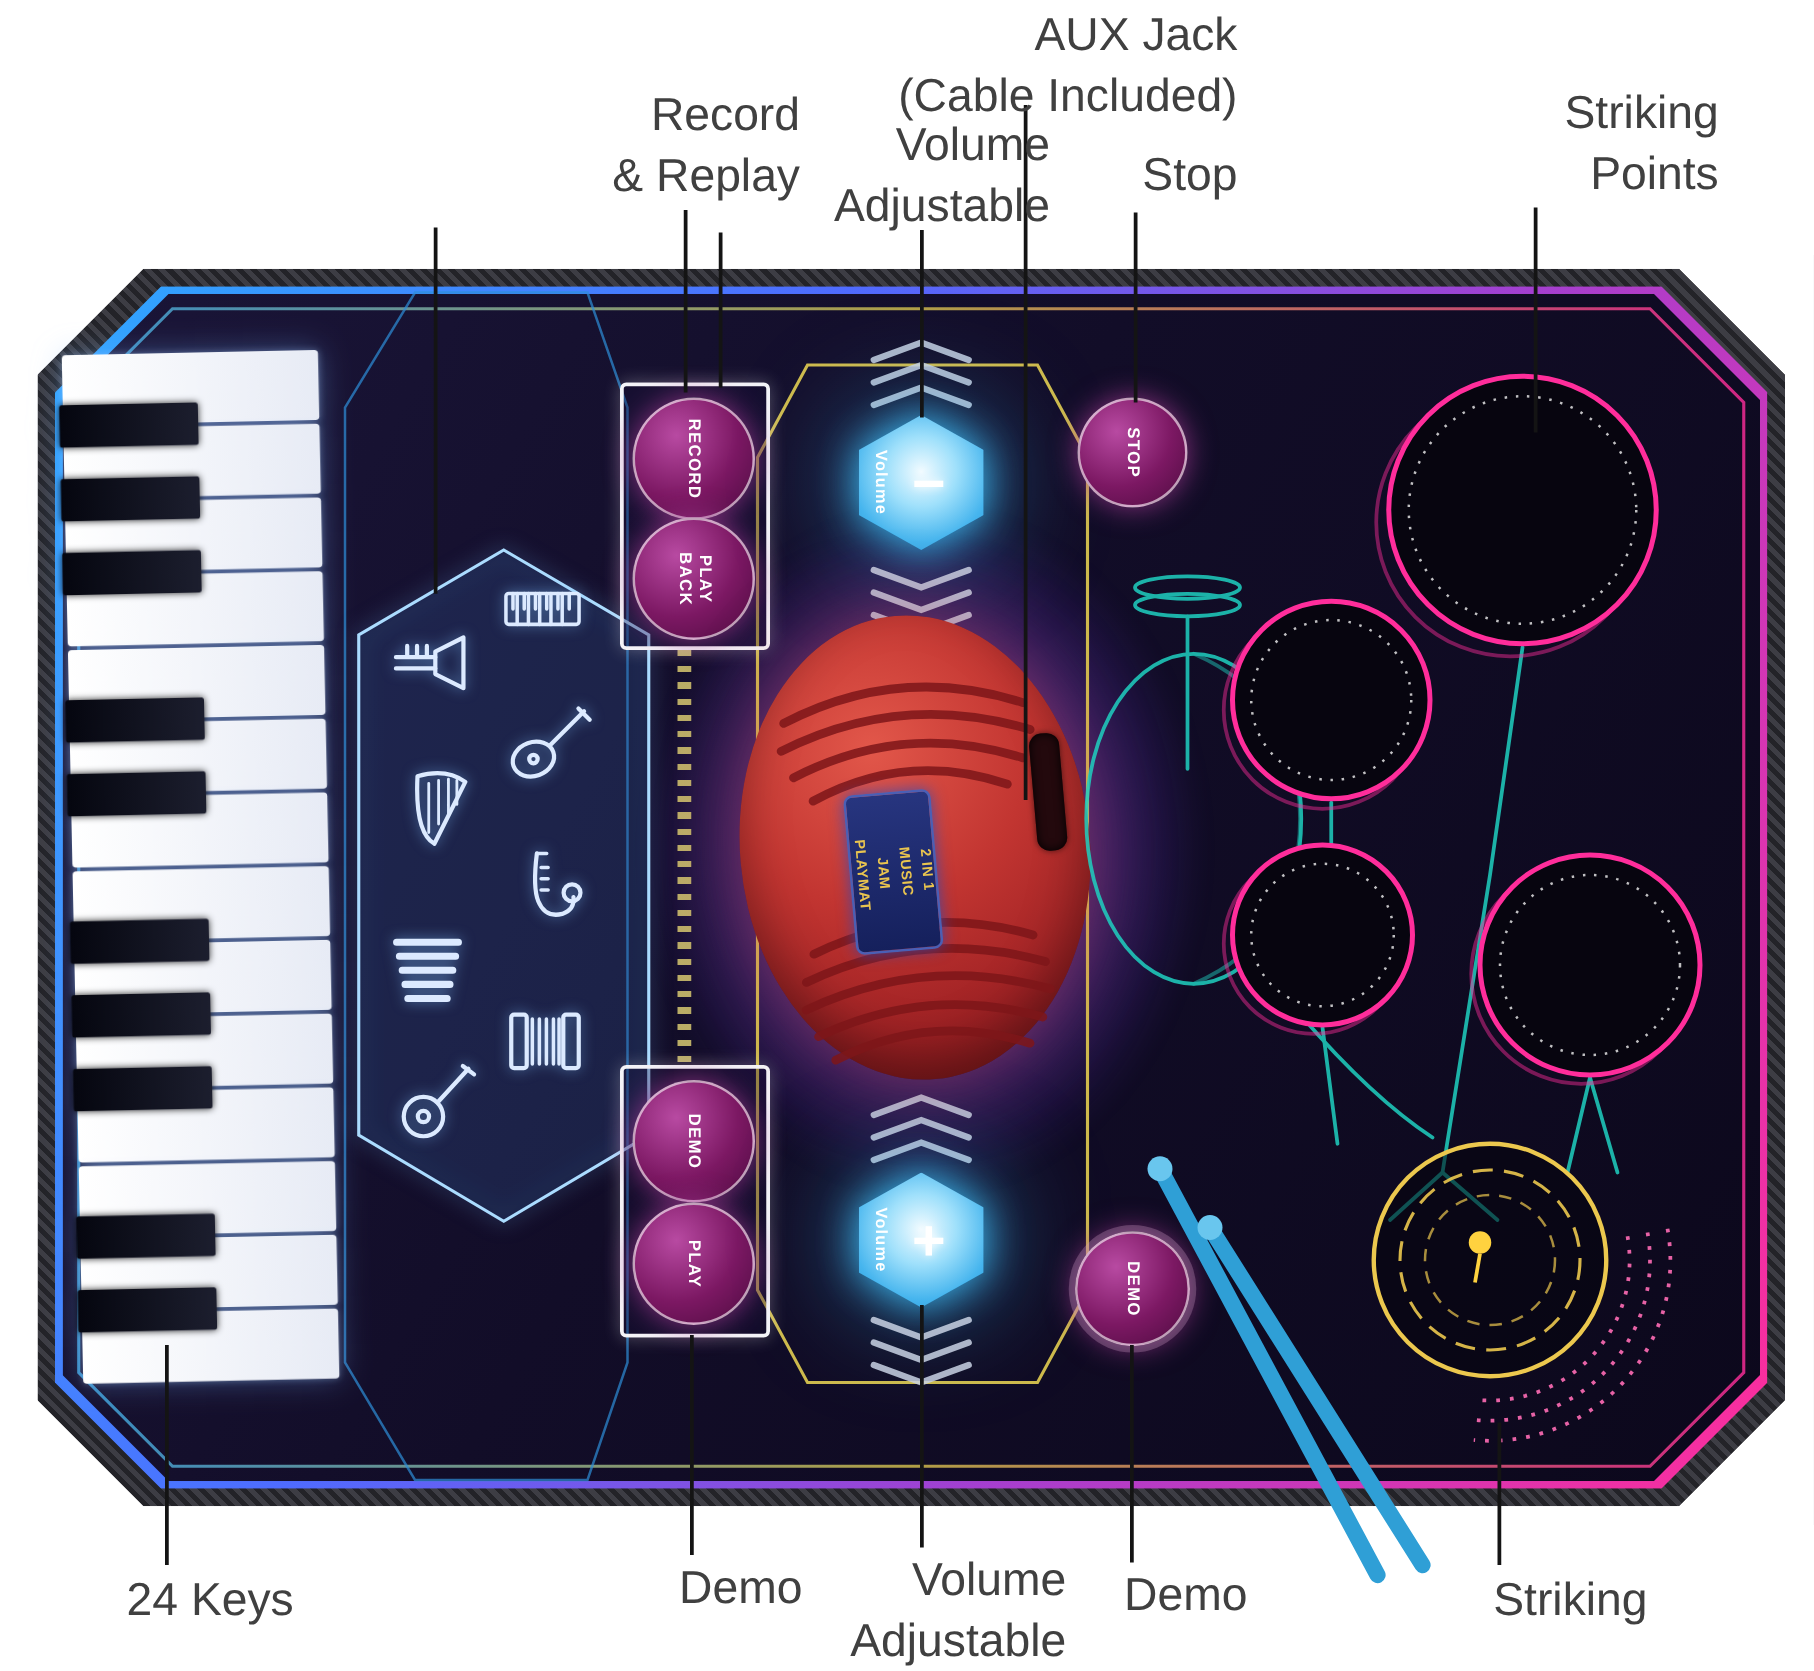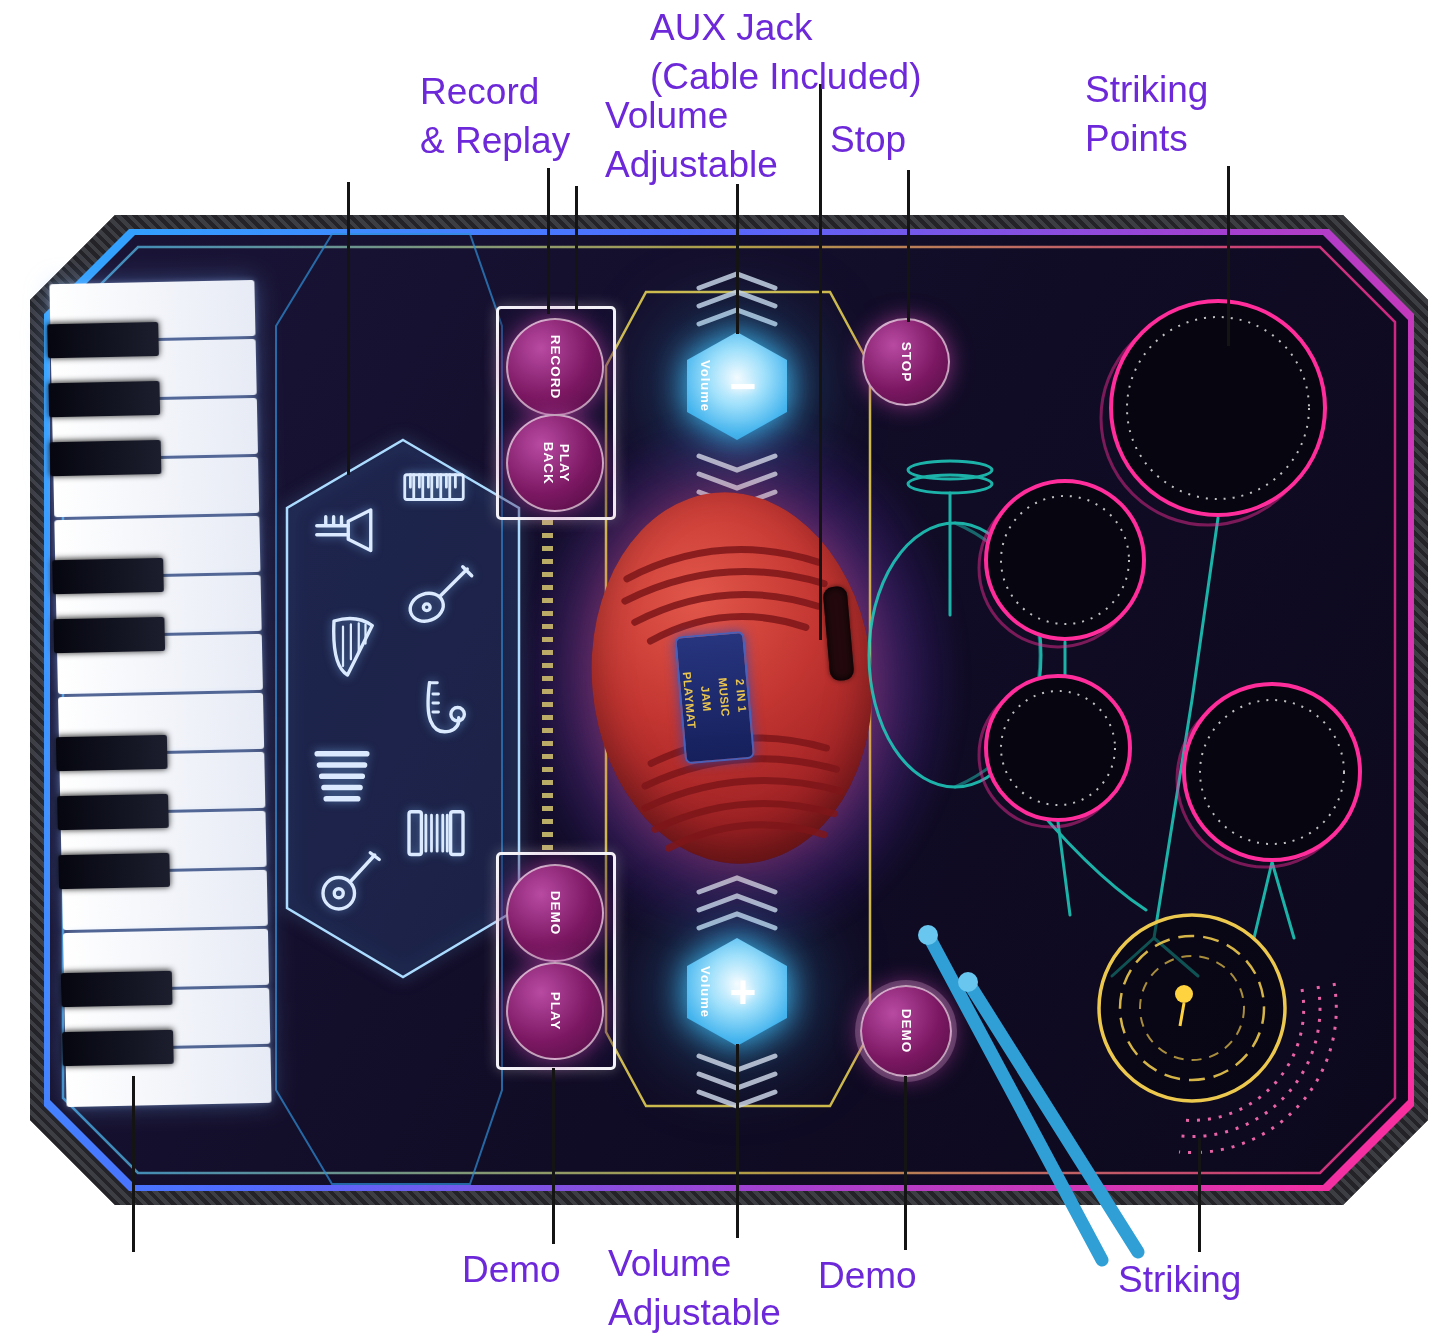--- a/index.html
+++ b/index.html
@@ -1,20 +1,20 @@
 <!DOCTYPE html>
 <html><head>
 <meta charset="utf-8">
 <style>
   html,body{margin:0;padding:0;background:#fff;}
   #stage{position:relative;width:1451px;height:1337px;background:#ffffff;overflow:hidden;
          font-family:"Liberation Sans",sans-serif;}
   .abs{position:absolute;}
   
-  .ann-label{font-size:37px;line-height:1.32;color:#6d28d9;text-align:left;
+  .ann-label{font-size:37px;line-height:1.32;color:#404040;text-align:right;
              white-space:pre-line;font-weight:500;}
   .pline{position:absolute;width:3px;background:#141414;}
   
   .oct{clip-path:polygon(85px 0,calc(100% - 85px) 0,100% 85px,100% calc(100% - 85px),
        calc(100% - 85px) 100%,85px 100%,0 calc(100% - 85px),0 85px);}
   .mat-border{background:#2c2c30;
      background-image:repeating-linear-gradient(45deg,#3d3d44 0 4px,#232328 4px 8px);}
   .mat-neon{background:linear-gradient(115deg,#2ea8ff 0%,#4f6bff 35%,#a43fd0 65%,#ff2d9b 100%);}
   .mat-surface{background:linear-gradient(120deg,#1a1538 0%,#120d28 45%,#0c081c 100%);}
   .glow{border-radius:50%;
@@ -315,19 +315,20 @@
   <div class="abs ann-label" style="left:420px;top:68px;width:220px;">Record
 &amp; Replay</div>
   <div class="abs ann-label" style="left:650px;top:4px;width:340px;">AUX Jack
 (Cable Included)</div>
   <div class="abs ann-label" style="left:605px;top:92px;width:235px;">Volume
 Adjustable</div>
   <div class="abs ann-label" style="left:830px;top:116px;width:160px;">Stop</div>
   <div class="abs ann-label" style="left:1085px;top:66px;width:290px;">Striking
 Points</div>
 
+  <div class="abs ann-label" style="left:25px;top:1256px;width:210px;">24 Keys</div>
   <div class="abs ann-label" style="left:462px;top:1246px;width:180px;">Demo</div>
   <div class="abs ann-label" style="left:608px;top:1240px;width:245px;">Volume
 Adjustable</div>
   <div class="abs ann-label" style="left:818px;top:1252px;width:180px;">Demo</div>
   <div class="abs ann-label" style="left:1118px;top:1256px;width:200px;">Striking</div>
 
 </div>
 
 </body></html>

